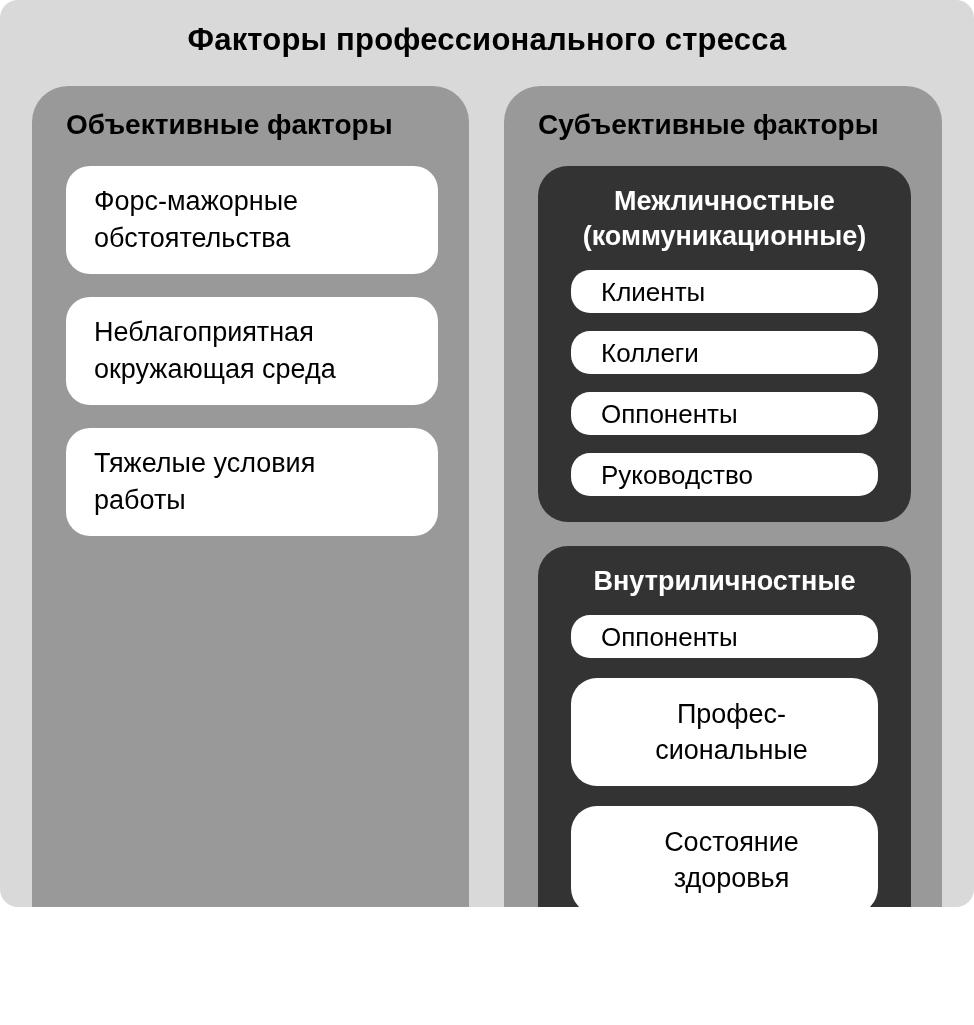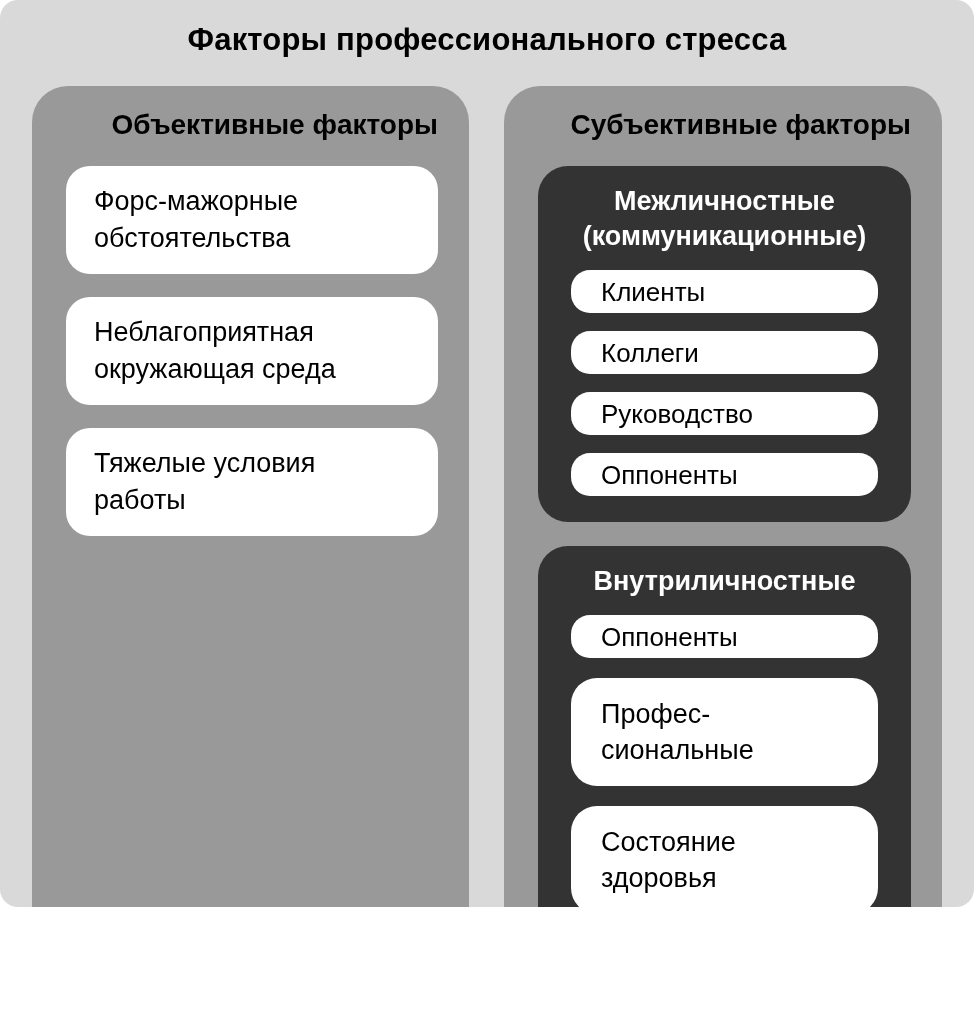--- a/index.html
+++ b/index.html
@@ -42,21 +42,20 @@
   }
   .column.left  { width: 437px; }
   .column.right { width: 438px; }
   .column-header {
     font-size: 28px;
     font-weight: bold;
     color: #000000;
     line-height: 34px;
     margin: 0 0 24px 0;
     white-space: nowrap;
-    text-align: right;
   }
   .card {
     background: #ffffff;
     border-radius: 24px;
     padding: 17px 20px 17px 28px;
     font-size: 27px;
     line-height: 37px;
     color: #000000;
     white-space: pre-line;
     margin-bottom: 23px;
@@ -90,20 +89,21 @@
     margin-bottom: 18px;
     white-space: pre-line;
   }
   .pill:last-child { margin-bottom: 0; }
   .dark-group .card {
     border-radius: 26px;
     padding: 18px 16px 18px 30px;
     font-size: 27px;
     line-height: 36px;
     margin-bottom: 20px;
+    text-align: center;
   }
   .dark-group .card:last-child { margin-bottom: 4px; }
   .dark-group .pill.tall-gap { margin-bottom: 20px; }
 </style>
 </head>
 <body>
 
 <div class="canvas">
   <h1 class="title">Факторы профессионального стресса</h1>
 
@@ -120,22 +120,22 @@
     </div>
 
     <div class="column right">
       <h2 class="column-header">Субъективные факторы</h2>
 
       <div class="dark-group first">
         <h3 class="dark-group-header">Межличностные
 (коммуникационные)</h3>
         <div class="pill">Клиенты</div>
         <div class="pill">Коллеги</div>
+        <div class="pill">Оппоненты</div>
         <div class="pill">Руководство</div>
-        <div class="pill">Оппоненты</div>
       </div>
 
       <div class="dark-group">
         <h3 class="dark-group-header">Внутриличностные</h3>
         <div class="pill tall-gap">Оппоненты</div>
         <div class="card">Профес-
 сиональные</div>
         <div class="card">Состояние
 здоровья</div>
       </div>

